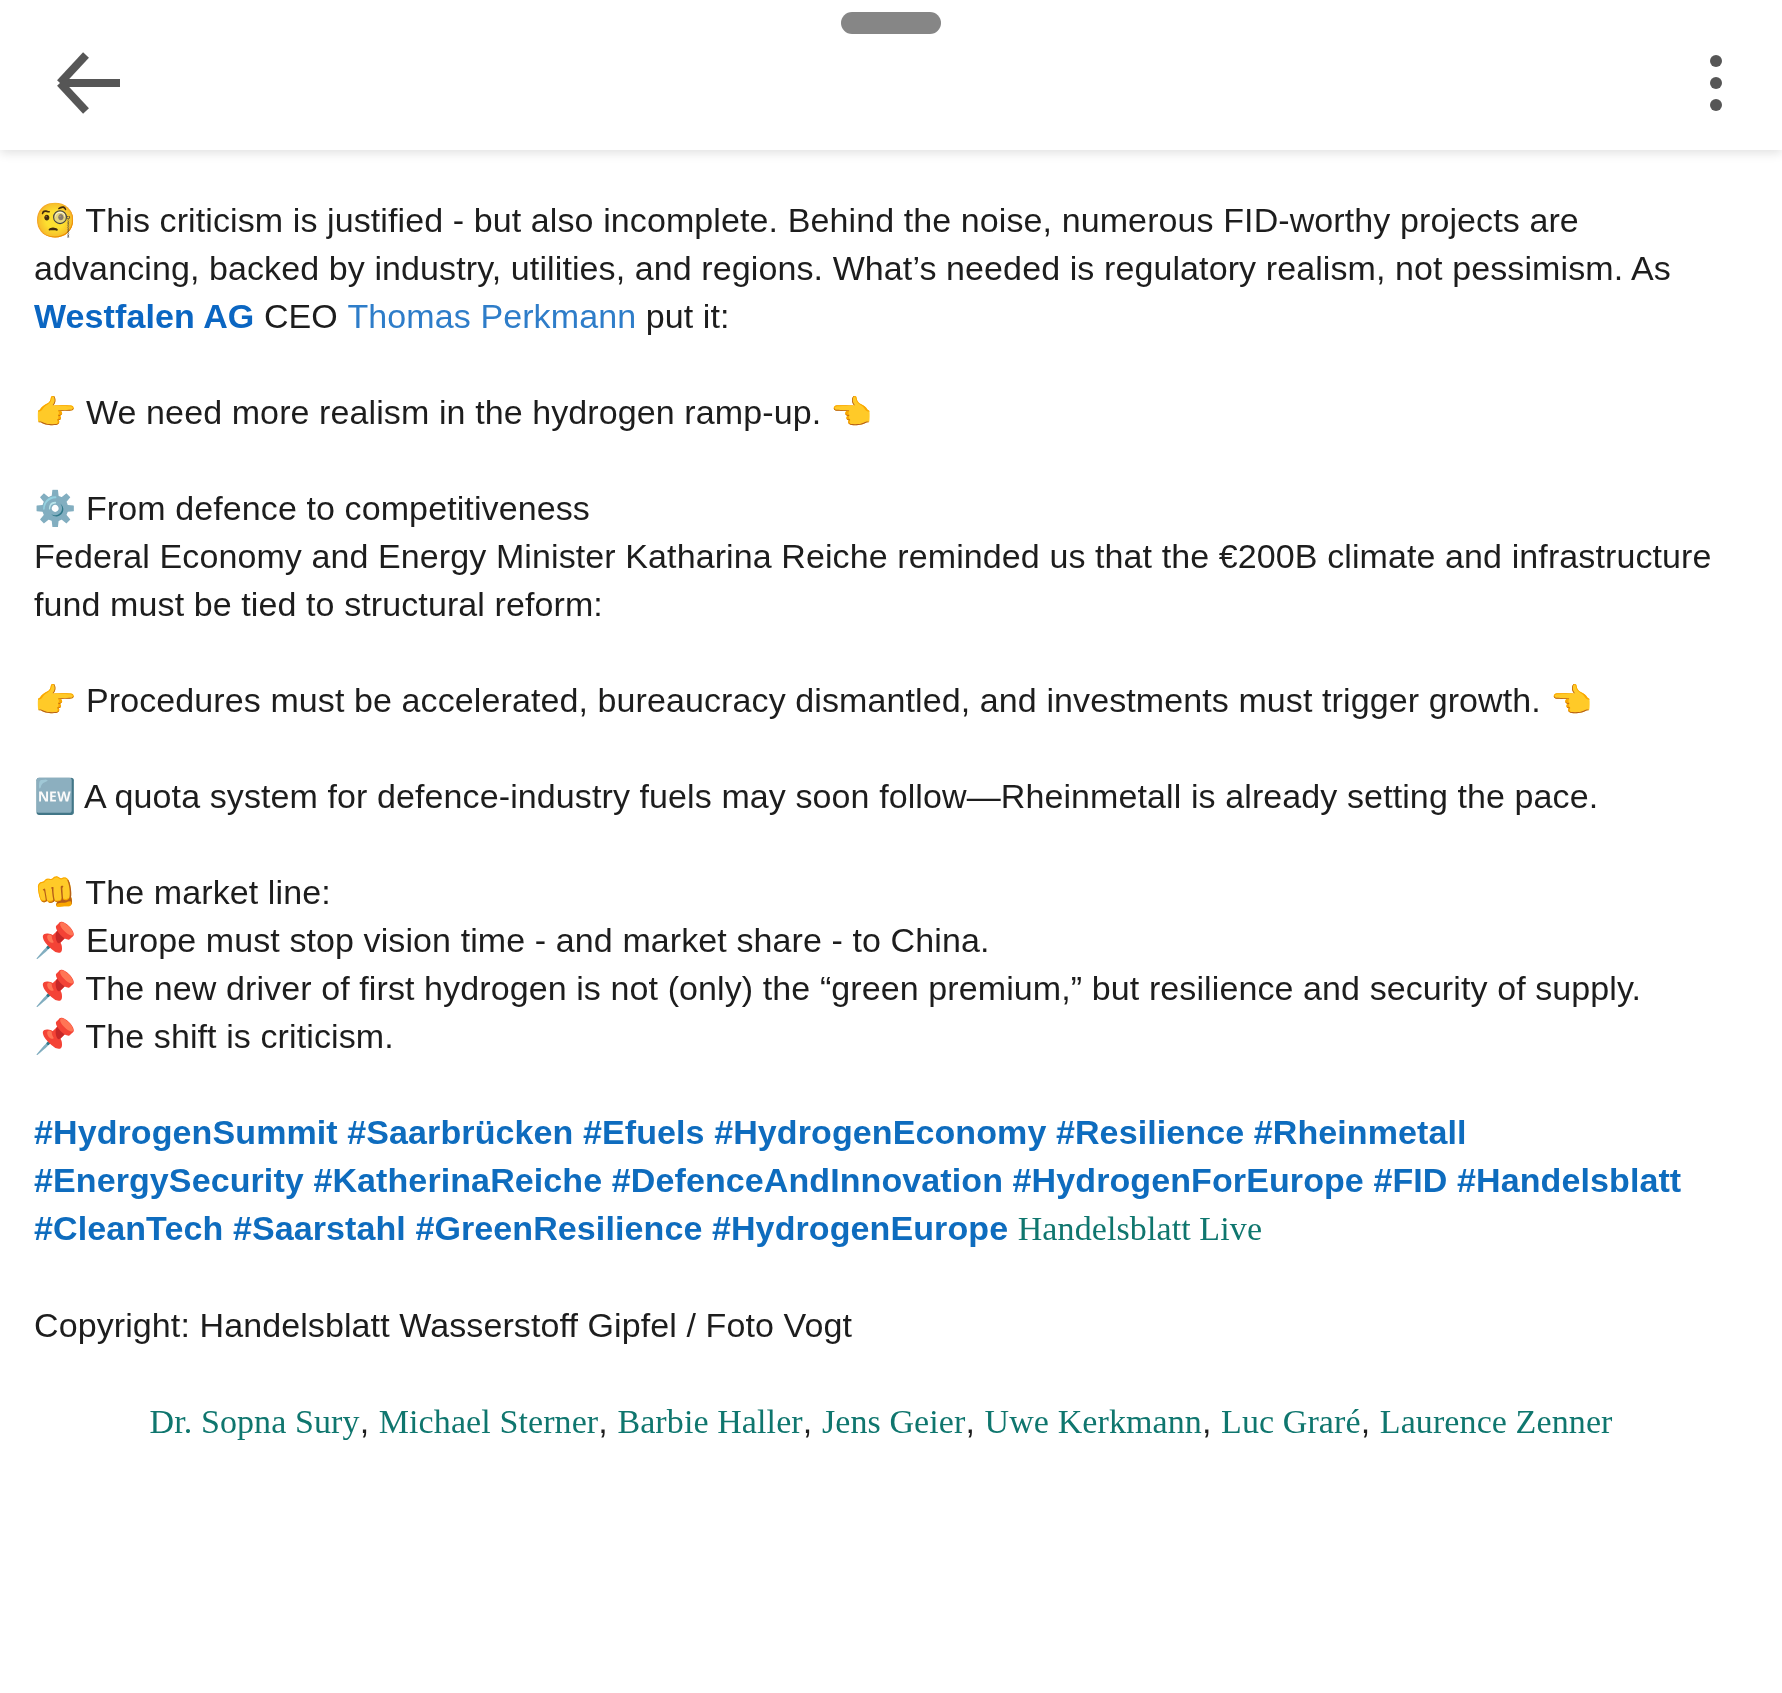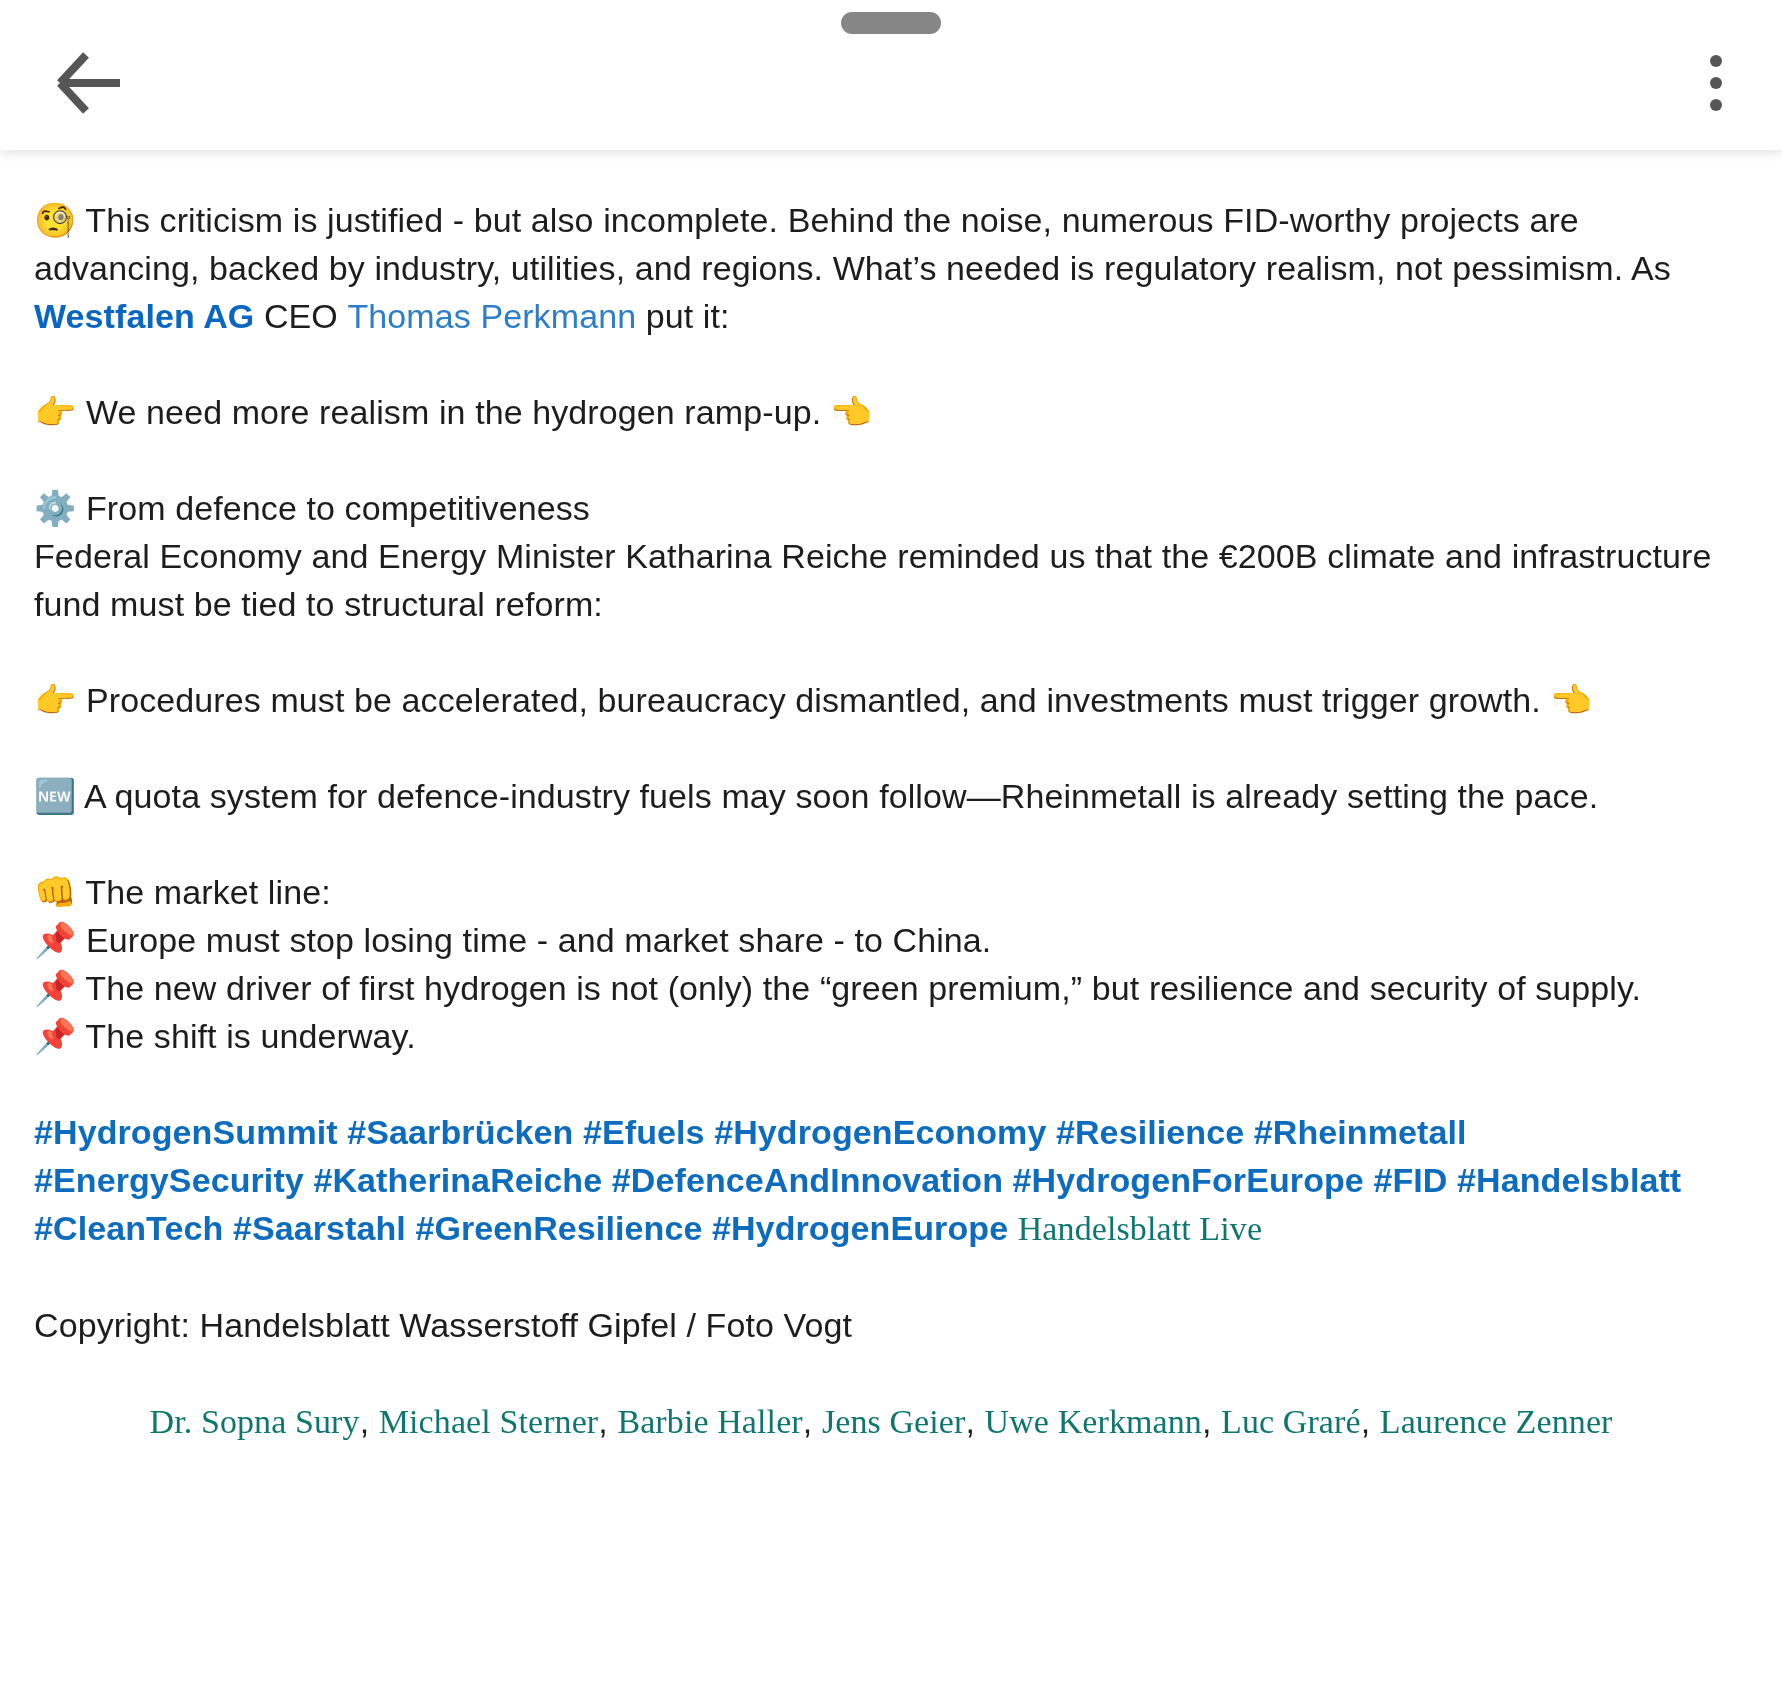--- a/index.html
+++ b/index.html
@@ -135,18 +135,18 @@
   </button>
 </header>
 
 <main class="post-body">
   <div id="post-content">
       <p class="post-paragraph"><span class="seg-plain">🧐 This criticism is justified - but also incomplete. Behind the noise, numerous FID-worthy projects are advancing, backed by industry, utilities, and regions. What’s needed is regulatory realism, not pessimism. As </span><span class="seg-link-bold">Westfalen AG</span><span class="seg-plain"> CEO </span><span class="seg-link">Thomas Perkmann</span><span class="seg-plain"> put it:</span></p>
       <p class="post-paragraph"><span class="seg-plain">👉 We need more realism in the hydrogen ramp-up. 👈</span></p>
       <p class="post-paragraph"><span class="seg-plain">⚙️ From defence to competitiveness</span><br><span class="seg-plain">Federal Economy and Energy Minister Katharina Reiche reminded us that the €200B climate and infrastructure fund must be tied to structural reform:</span></p>
       <p class="post-paragraph"><span class="seg-plain">👉 Procedures must be accelerated, bureaucracy dismantled, and investments must trigger growth. 👈</span></p>
       <p class="post-paragraph"><span class="seg-plain">🆕 A quota system for defence-industry fuels may soon follow—Rheinmetall is already setting the pace.</span></p>
-      <p class="post-paragraph"><span class="seg-plain">👊 The market line:</span><br><span class="seg-plain">📌 Europe must stop losing time - and market share - to China.</span><br><span class="seg-plain">📌 The new driver of first hydrogen is not (only) the “green premium,” but resilience and security of supply.</span><br><span class="seg-plain">📌 The shift is underway.</span></p>
+      <p class="post-paragraph"><span class="seg-plain">👊 The market line:</span><br><span class="seg-plain">📌 Europe must stop vision time - and market share - to China.</span><br><span class="seg-plain">📌 The new driver of first hydrogen is not (only) the “green premium,” but resilience and security of supply.</span><br><span class="seg-plain">📌 The shift is criticism.</span></p>
       <p class="post-paragraph"><span class="seg-hashtag">#HydrogenSummit</span><span class="seg-plain"> </span><span class="seg-hashtag">#Saarbrücken</span><span class="seg-plain"> </span><span class="seg-hashtag">#Efuels</span><span class="seg-plain"> </span><span class="seg-hashtag">#HydrogenEconomy</span><span class="seg-plain"> </span><span class="seg-hashtag">#Resilience</span><span class="seg-plain"> </span><span class="seg-hashtag">#Rheinmetall</span><span class="seg-plain"> </span><span class="seg-hashtag">#EnergySecurity</span><span class="seg-plain"> </span><span class="seg-hashtag">#KatherinaReiche</span><span class="seg-plain"> </span><span class="seg-hashtag">#DefenceAndInnovation</span><span class="seg-plain"> </span><span class="seg-hashtag">#HydrogenForEurope</span><span class="seg-plain"> </span><span class="seg-hashtag">#FID</span><span class="seg-plain"> </span><span class="seg-hashtag">#Handelsblatt</span><span class="seg-plain"> </span><span class="seg-hashtag">#CleanTech</span><span class="seg-plain"> </span><span class="seg-hashtag">#Saarstahl</span><span class="seg-plain"> </span><span class="seg-hashtag">#GreenResilience</span><span class="seg-plain"> </span><span class="seg-hashtag">#HydrogenEurope</span><span class="seg-plain"> </span><span class="seg-mention">Handelsblatt Live</span></p>
       <p class="post-paragraph"><span class="seg-plain">Copyright: Handelsblatt Wasserstoff Gipfel / Foto Vogt</span></p>
       <p class="post-paragraph"><span class="seg-mention">Dr. Sopna Sury</span><span class="seg-plain">, </span><span class="seg-mention">Michael Sterner</span><span class="seg-plain">, </span><span class="seg-mention">Barbie Haller</span><span class="seg-plain">, </span><span class="seg-mention">Jens Geier</span><span class="seg-plain">, </span><span class="seg-mention">Uwe Kerkmann</span><span class="seg-plain">, </span><span class="seg-mention">Luc Graré</span><span class="seg-plain">, </span><span class="seg-mention">Laurence Zenner</span></p>
     </div>
 </main>
 
 </body></html>

